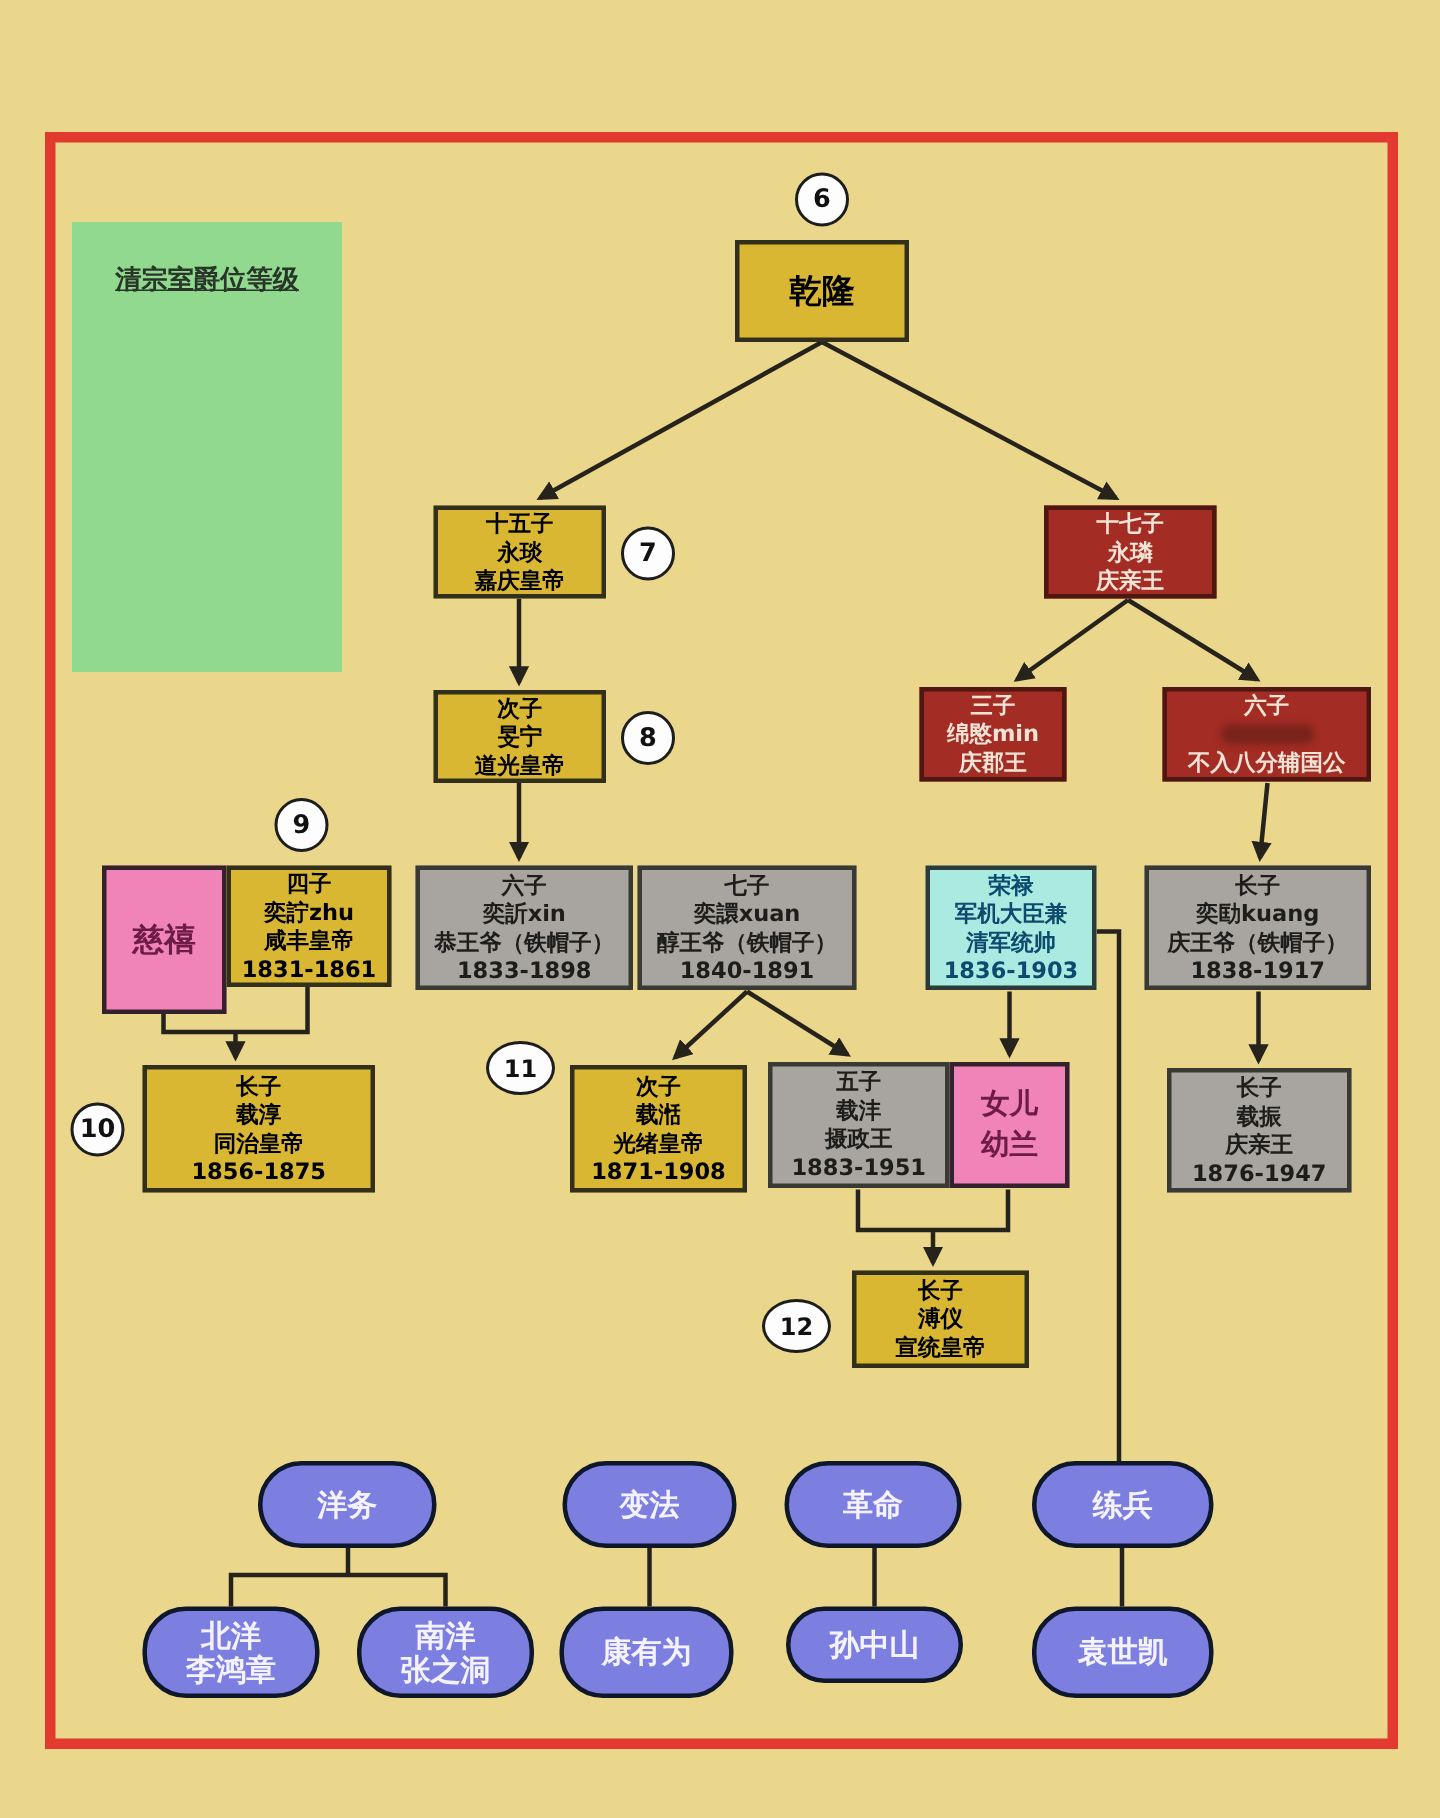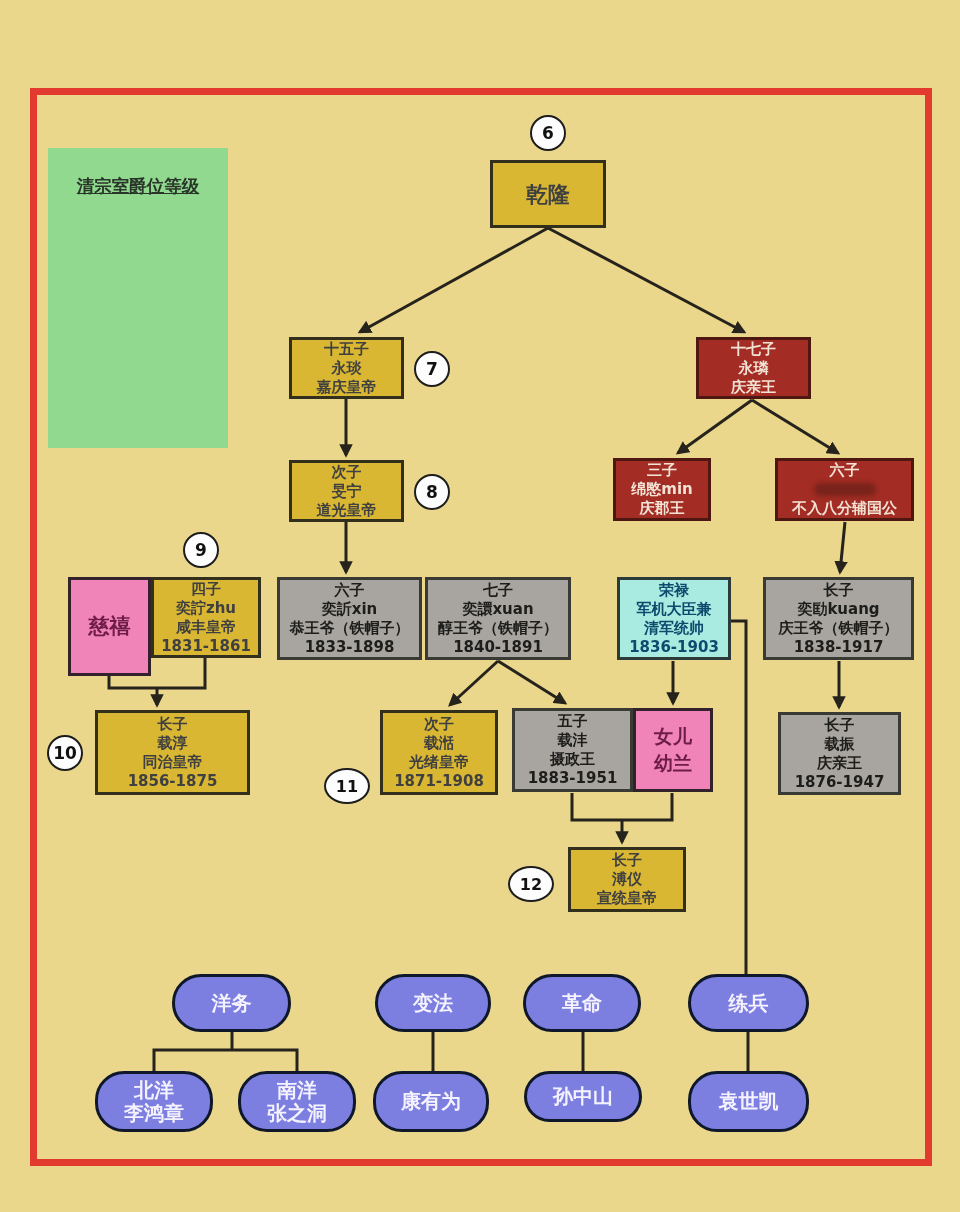--- a/index.html
+++ b/index.html
@@ -19,21 +19,21 @@
   }
   .legend .ltitle{
     margin-top:26px;font-size:17.5px;font-weight:700;text-decoration:underline;
   }
   .legend .lines{margin-top:20px;}
   .legend .lines .line{font-size:16px;font-weight:600;line-height:20.8px;text-decoration:underline;}
   .node{
     position:absolute;box-sizing:border-box;
     display:flex;flex-direction:column;justify-content:center;align-items:center;
     text-align:center;font-weight:600;font-size:15px;line-height:19px;
-    border:3px solid #32301d;color:#404040;
+    border:3px solid #32301d;color:#000000;
   }
   .gold{background:#d9b733;}
   .dred{background:#a32c24;color:#f2e3d5;border-color:#4e1712;}
   .gray{background:#a8a5a0;color:#1d1d1b;border-color:#3a3a35;}
   .pink{background:#f083b8;color:#6d1b47;border-color:#33222b;}
   .cyan{background:#a9ebe0;color:#0c4a6e;border-color:#2c3b39;}
   .pill{
     background:#7c7ee0;color:#f4f2ff;border:3px solid #0f172a;
     border-radius:29px;font-size:20px;line-height:23px;
   }
@@ -75,21 +75,21 @@
   #n-nanyang{left:238px;top:1071px;width:118px;height:61px;}
   #n-kangyouwei{left:373px;top:1071px;width:116px;height:61px;}
   #n-sunzhongshan{left:524px;top:1071px;width:118px;height:51px;}
   #n-yuanshikai{left:688px;top:1071px;width:121px;height:61px;}
   
   #b6{left:530px;top:115px;}
   #b7{left:414px;top:351px;}
   #b8{left:414px;top:474px;}
   #b9{left:183px;top:532px;}
   #b10{left:47px;top:735px;}
-  #b11{left:324px;top:768px;}
+  #b11{left:324px;top:694px;}
   #b12{left:508px;top:866px;}
 </style>
 </head>
 <body>
 
 <div class="frame"></div>
 
 <svg class="wires" viewBox="0 0 960 1212">
   <defs>
     <marker id="arr" viewBox="0 0 10 10" refX="8" refY="5" markerWidth="4.5" markerHeight="4.5" orient="auto-start-reverse">

